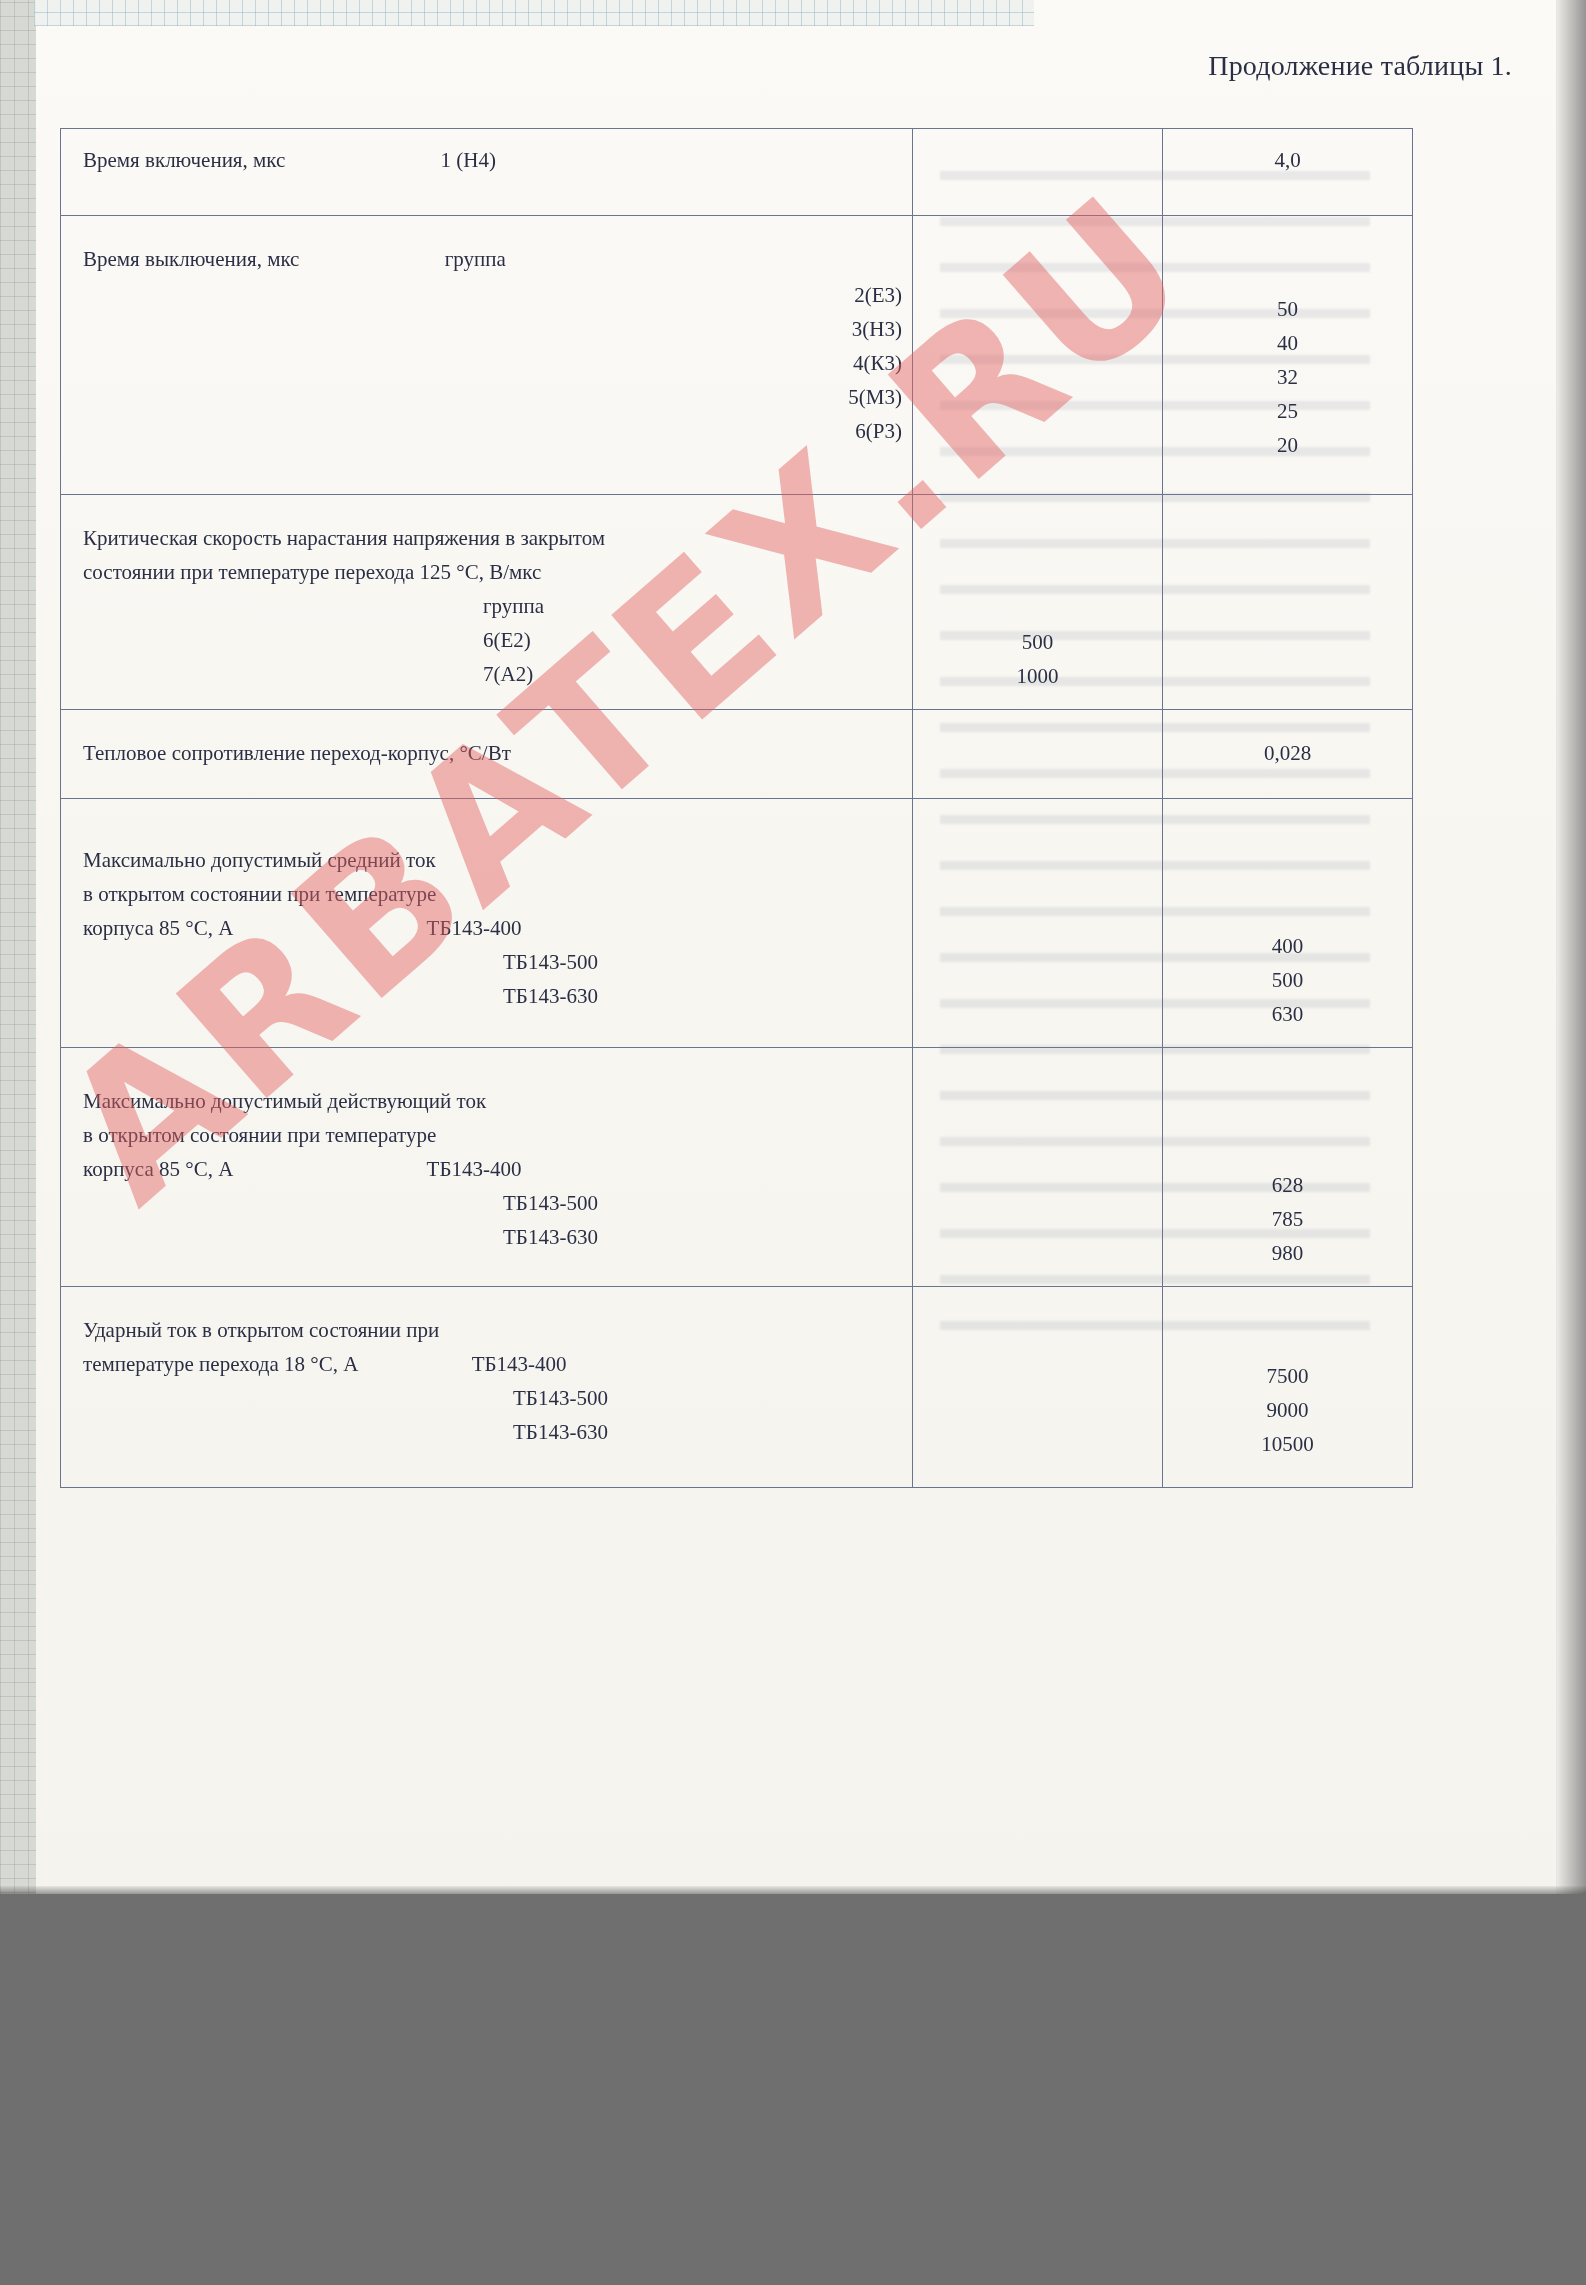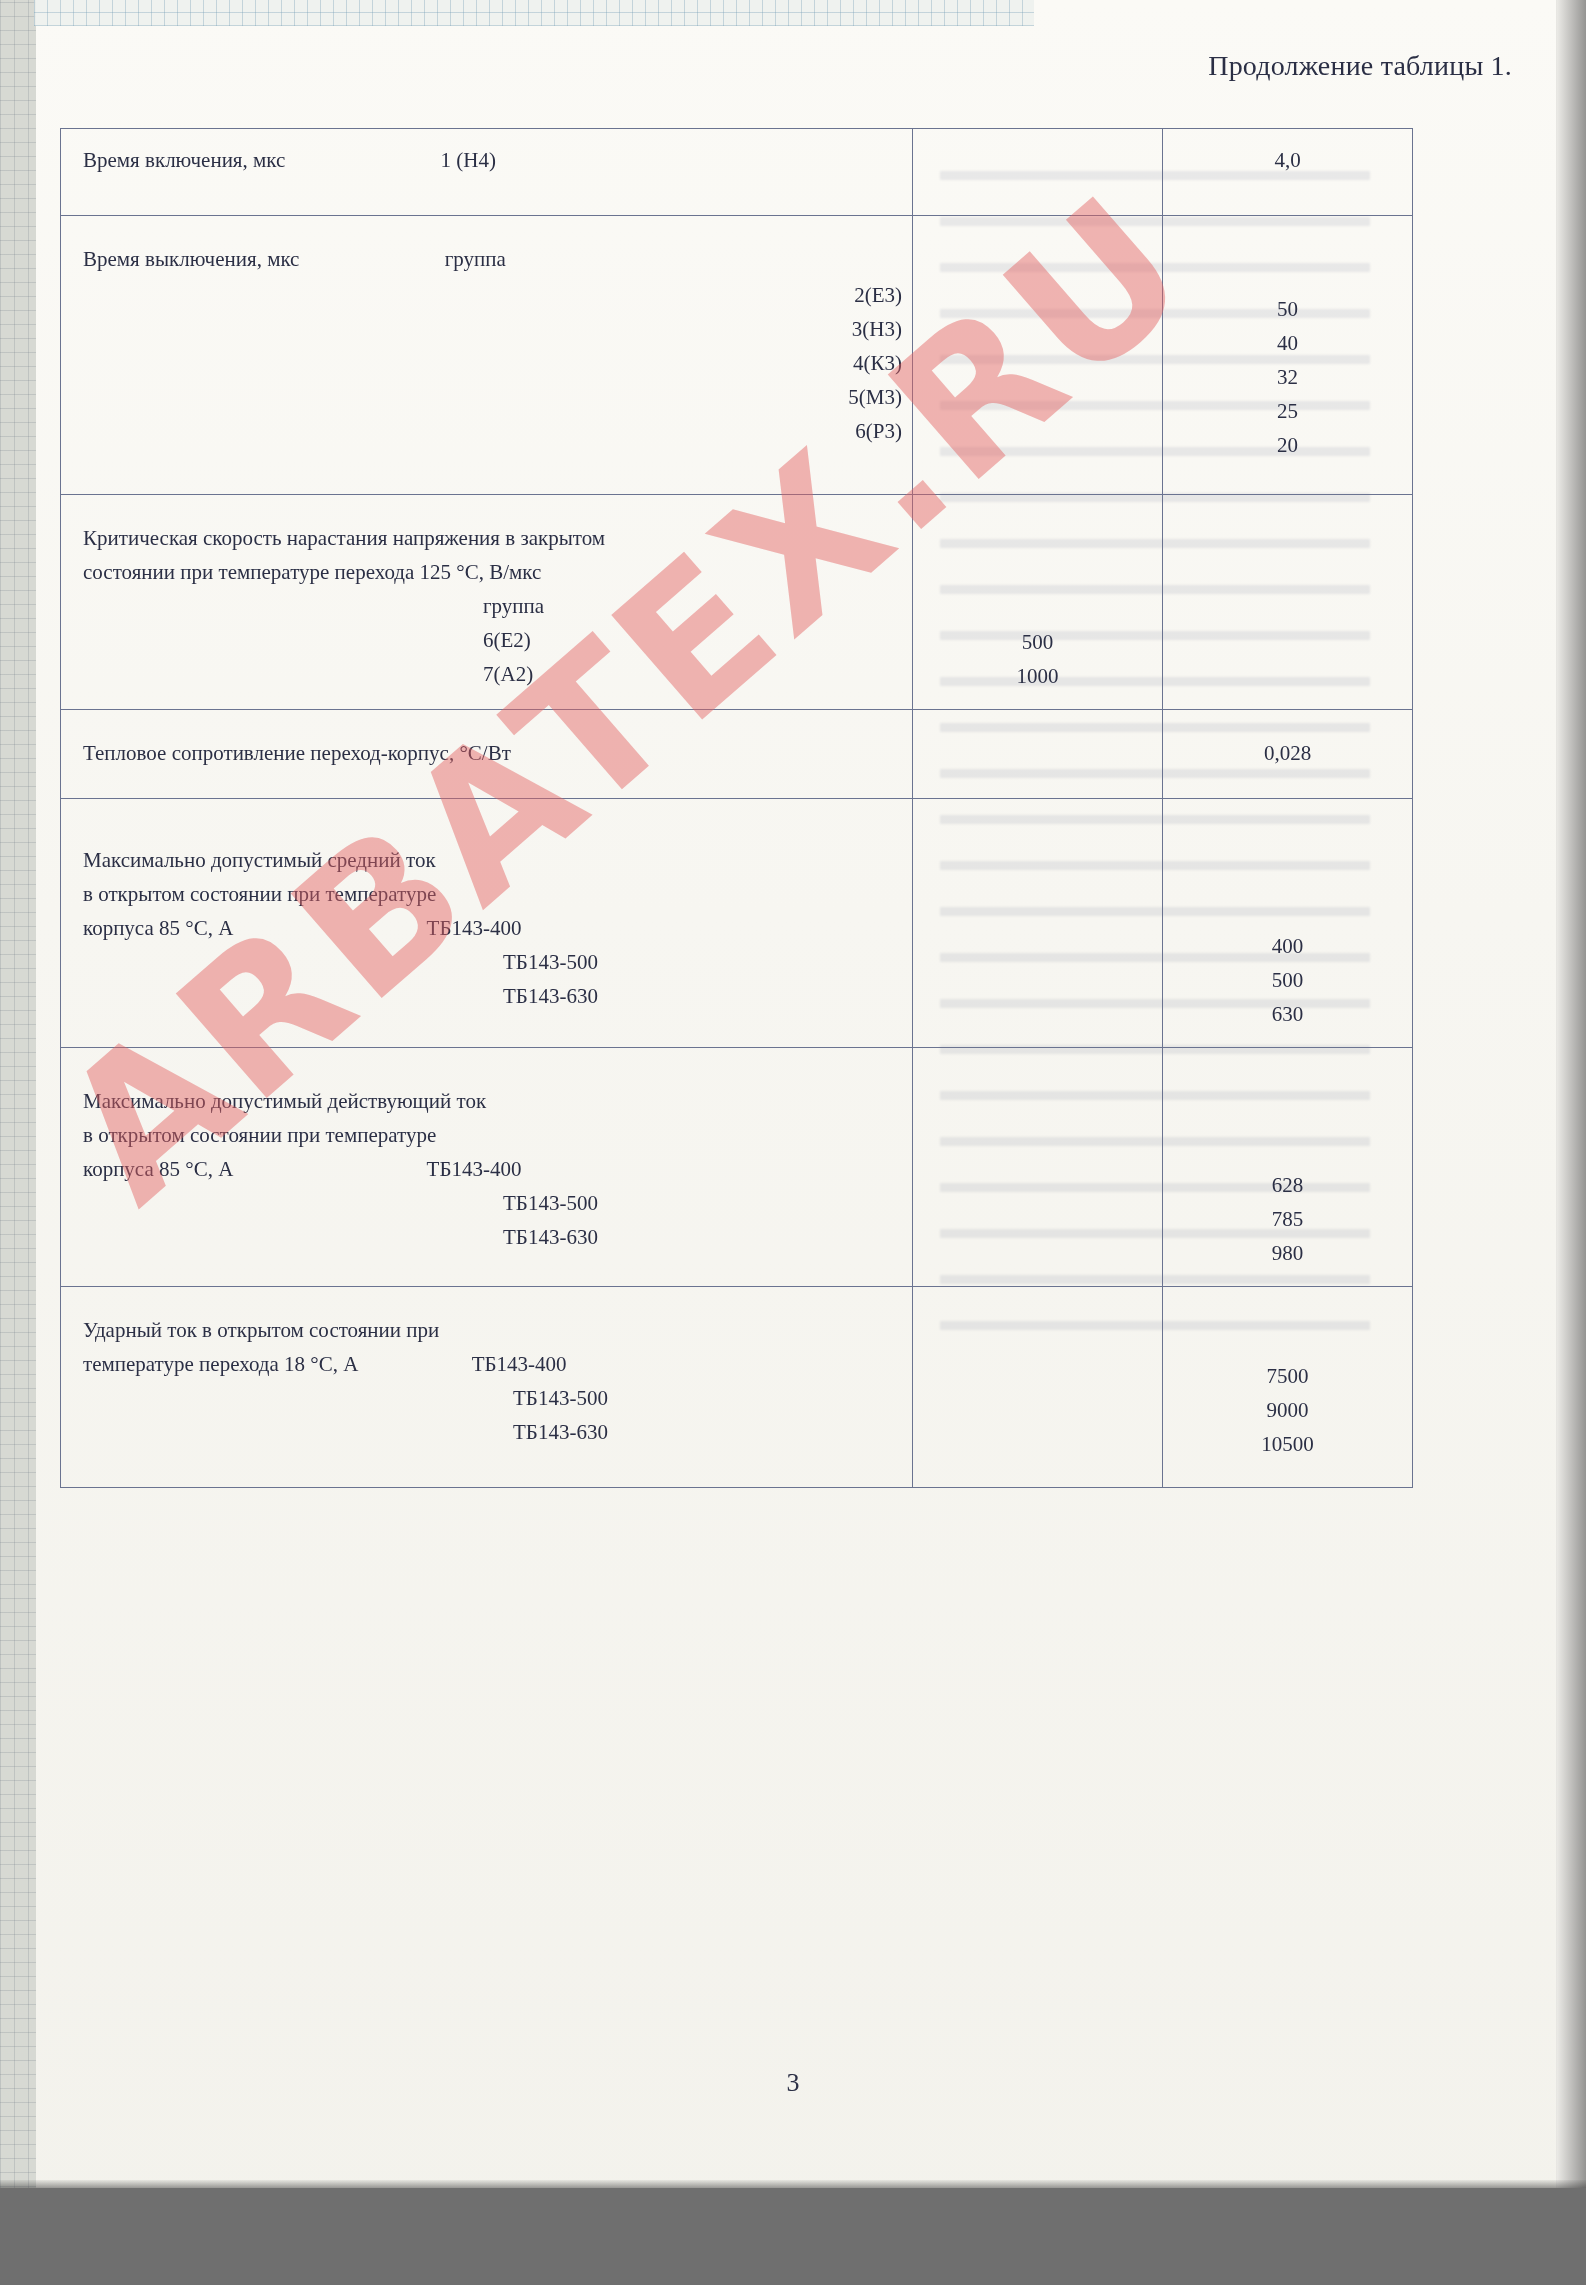--- a/index.html
+++ b/index.html
@@ -3,21 +3,21 @@
 <meta charset="utf-8">
 <style>
   html, body {
     margin: 0;
     padding: 0;
     background: #6f6f6f;
   }
   .page {
     position: relative;
     width: 1586px;
-    height: 2188px;
+    height: 1894px;
     overflow: hidden;
     background: #f4f3ef;
     font-family: "Liberation Serif", serif;
     color: #2b2f45;
   }
 
   
   .paper {
     position: absolute;
     left: 34px;

